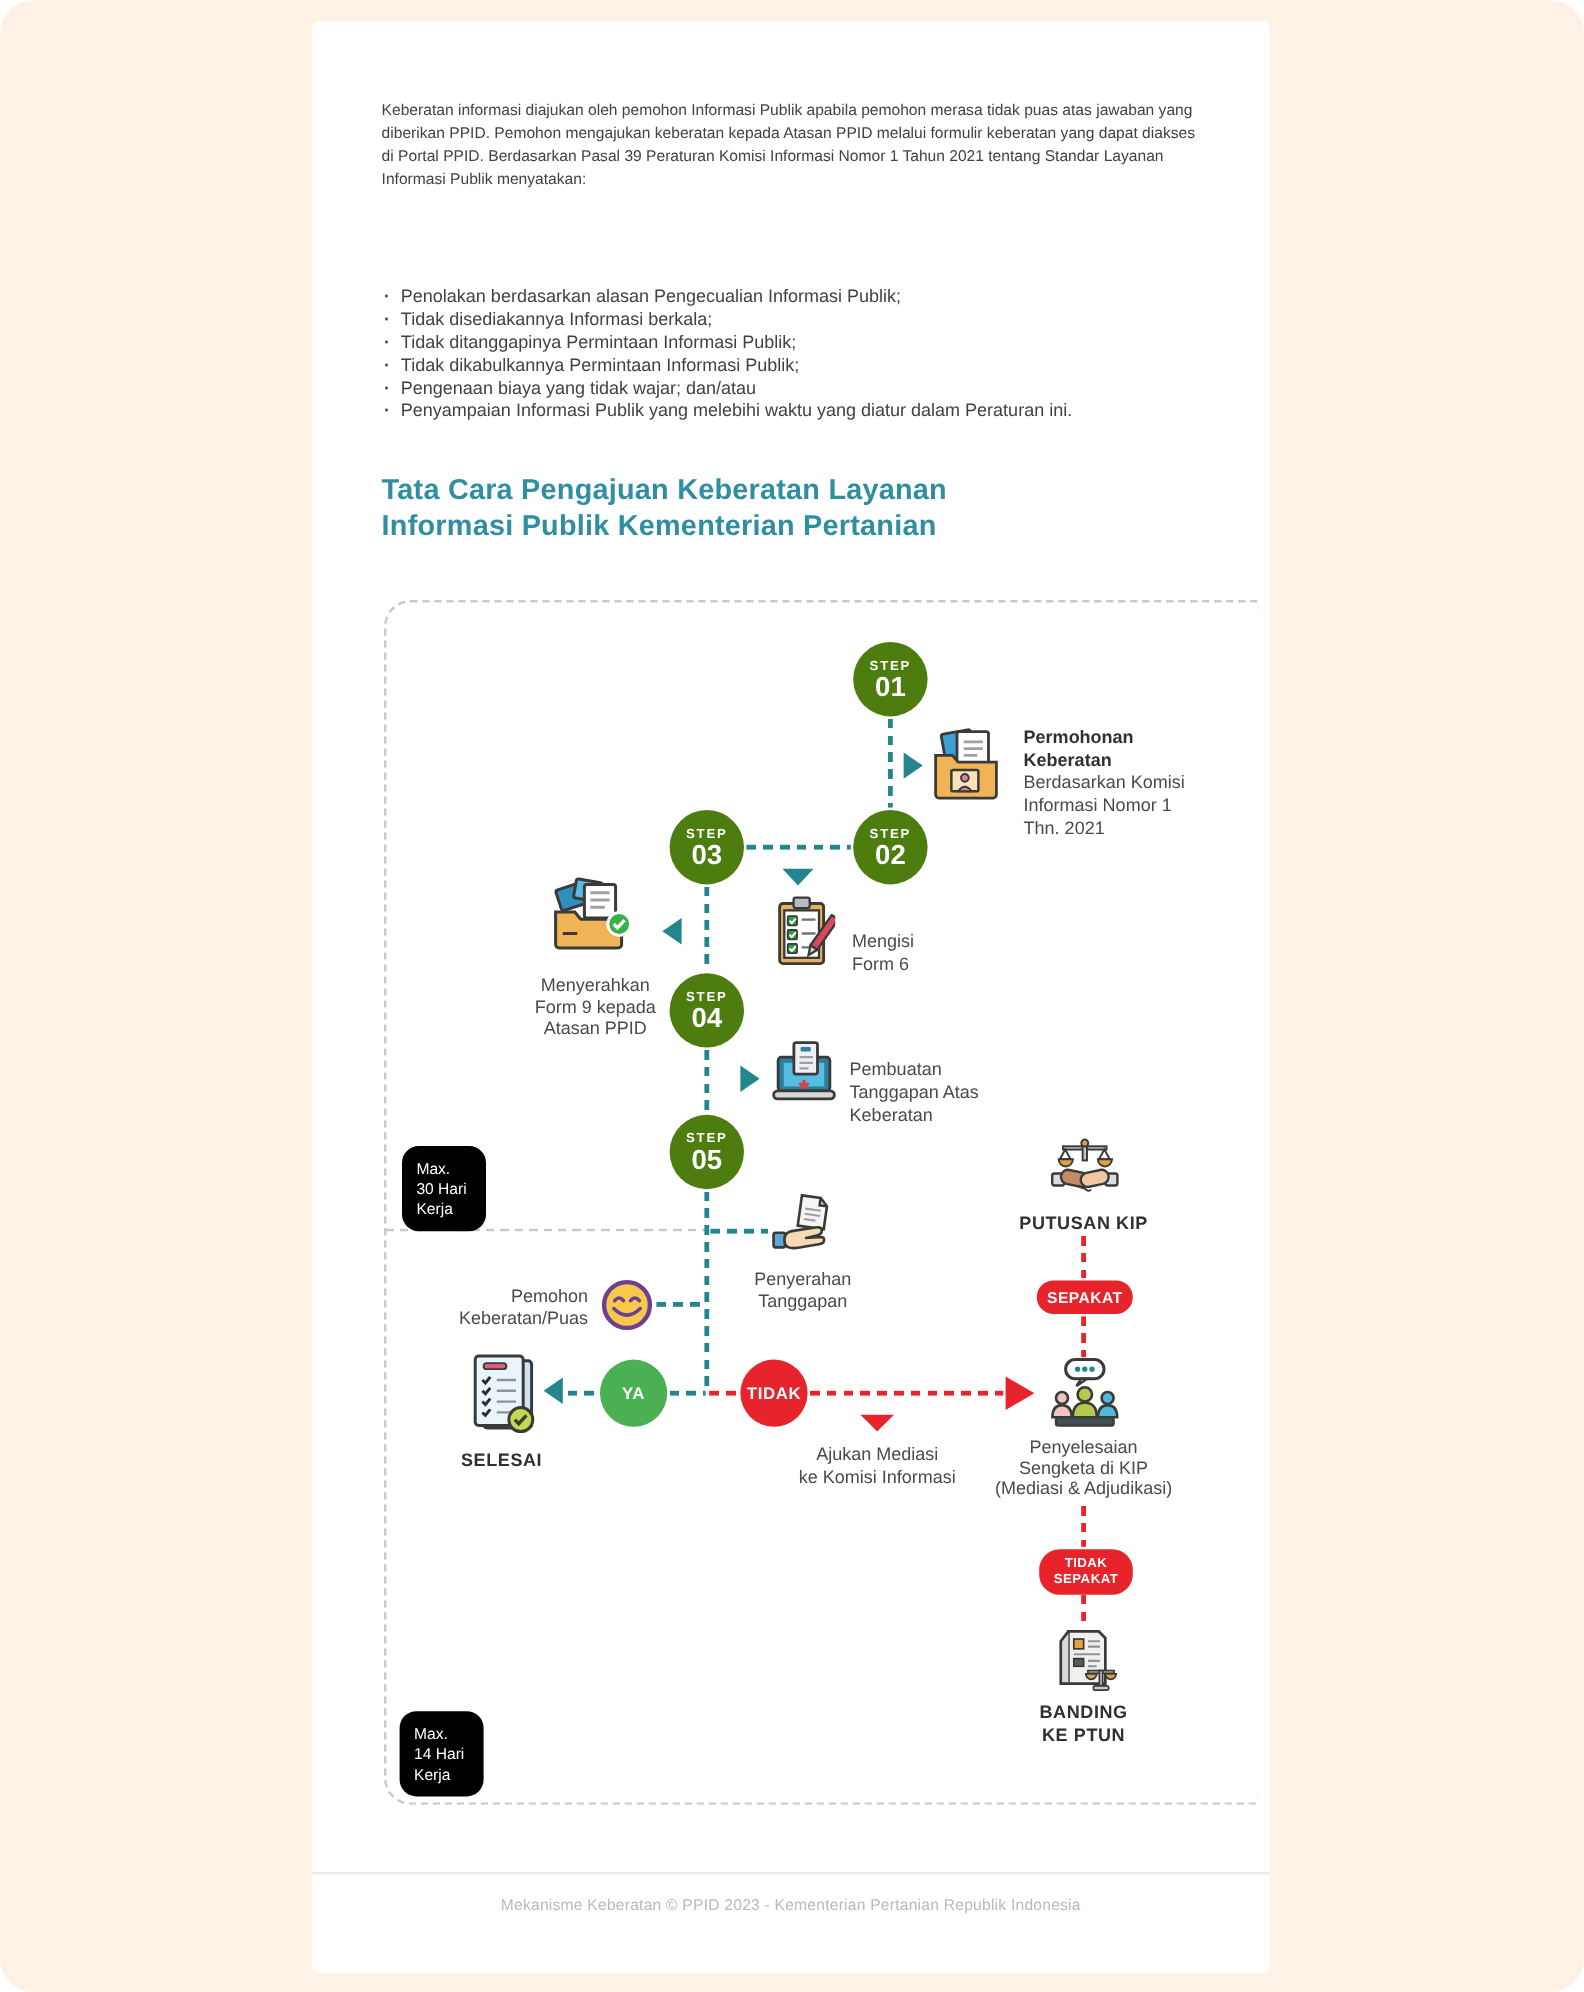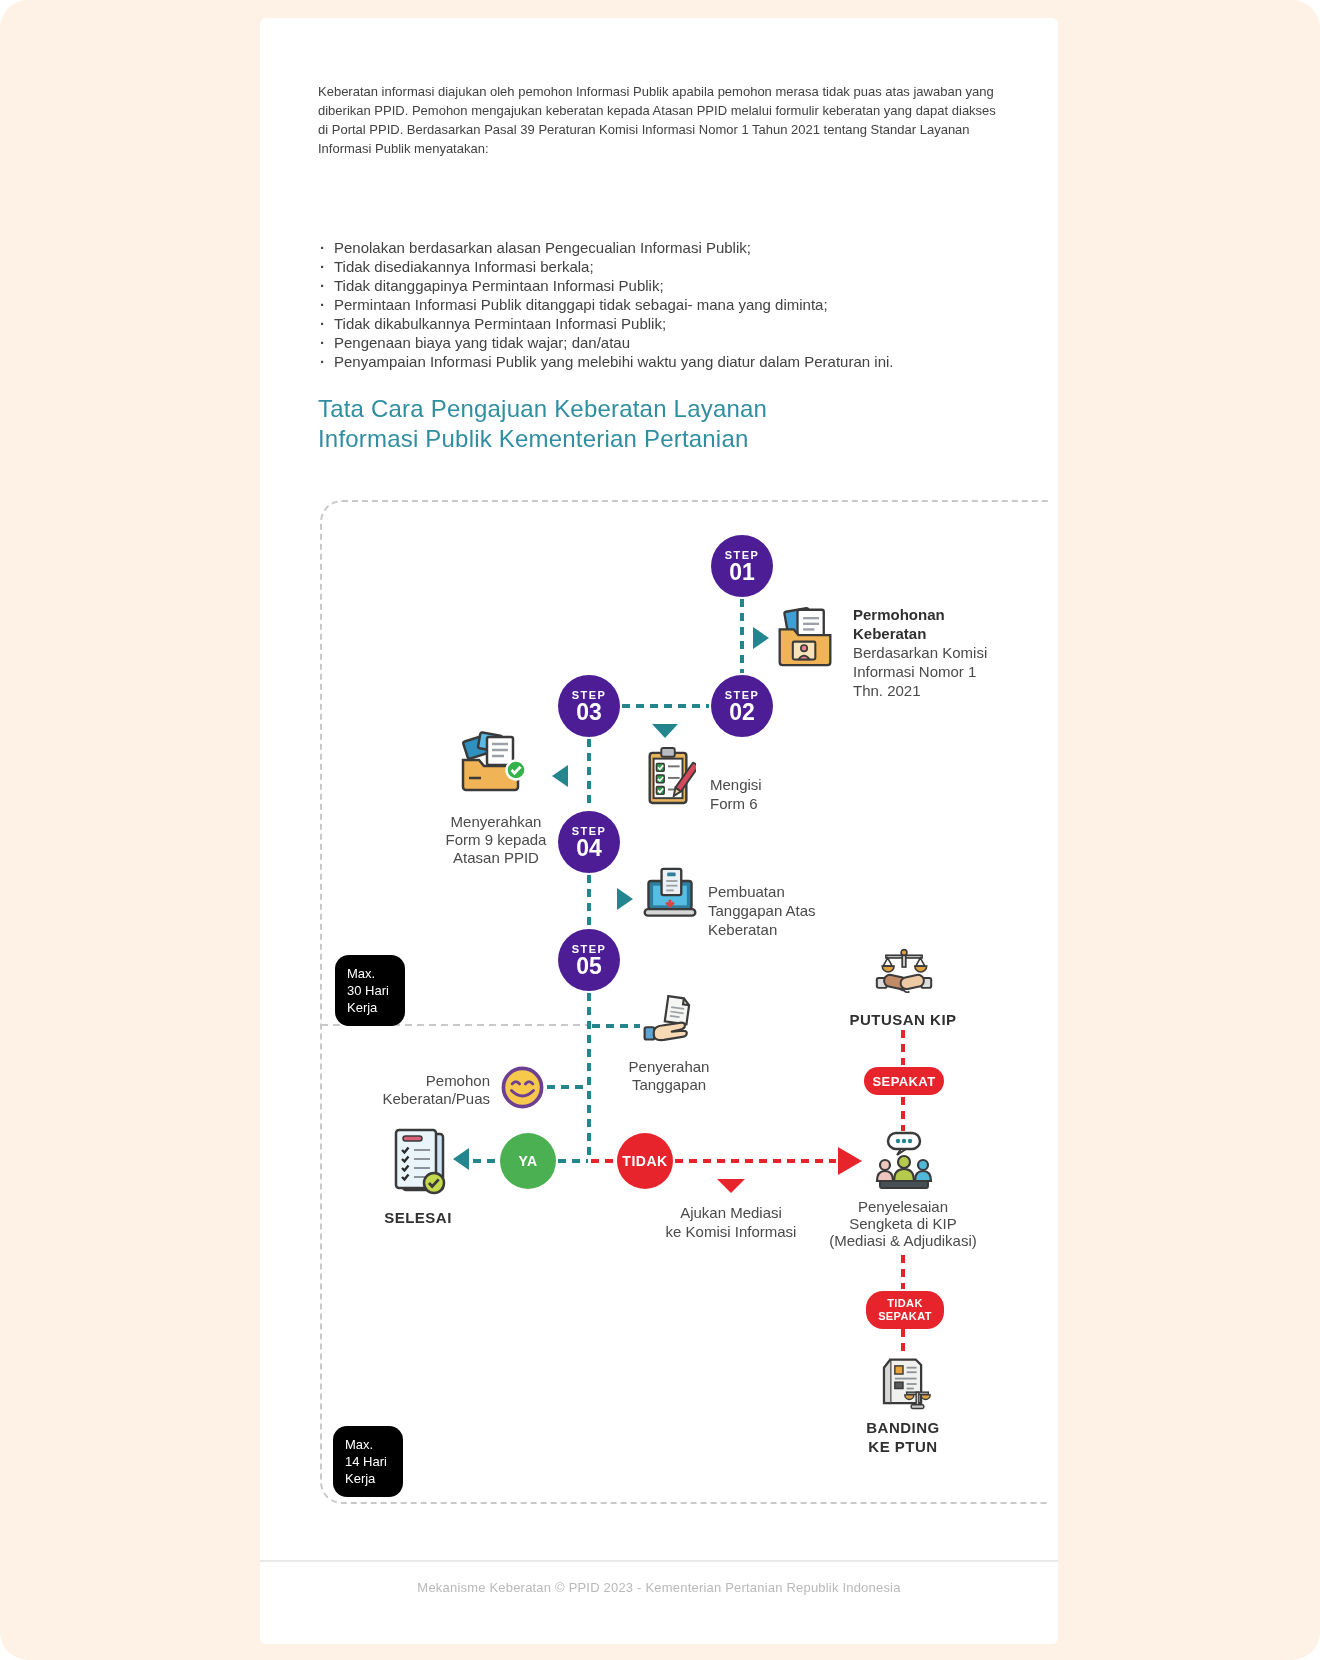--- a/index.html
+++ b/index.html
@@ -6,29 +6,29 @@
   body{width:1320px;height:1660px;font-family:"Liberation Sans",sans-serif;-webkit-font-smoothing:antialiased;}
   .page{position:relative;width:1320px;height:1660px;background:#fdf2e5;border-radius:28px;overflow:hidden;}
   .card{position:absolute;left:260px;top:18px;width:798px;height:1626px;background:#ffffff;border-radius:6px;}
   
   .para{position:absolute;left:58px;width:678px;font-size:13px;line-height:19px;color:#424242;}
   .p1{top:64px;}
   .p2{top:158px;}
   .reasons{position:absolute;left:58px;top:220px;width:678px;margin:0;padding:0;list-style:none;font-size:15px;line-height:19px;color:#424242;}
   .reasons li{position:relative;padding-left:16px;}
   .reasons li::before{content:"·";position:absolute;left:2px;top:0;font-weight:700;color:#424242;}
-  .heading{position:absolute;left:58px;top:376px;font-size:24px;line-height:30px;font-weight:400;color:#2f8ea1;letter-spacing:.2px;}
+  .heading{position:absolute;left:58px;top:376px;font-size:24px;line-height:30px;font-weight:700;color:#2f8ea1;letter-spacing:.2px;}
   
   .flowbox{position:absolute;left:60px;top:482px;width:726px;height:1000px;border:2px dashed #c9c9c9;border-right:none;border-radius:22px 0 0 22px;}
   .gdash-h{position:absolute;height:2px;background:repeating-linear-gradient(to right,#c9c9c9 0 7px,transparent 7px 12px);}
   .tdash-v{position:absolute;width:4px;background:repeating-linear-gradient(to bottom,#24858e 0 8px,transparent 8px 14px);}
   .tdash-h{position:absolute;height:4px;background:repeating-linear-gradient(to right,#24858e 0 8px,transparent 8px 14px);}
   .rdash-v{position:absolute;width:4px;background:repeating-linear-gradient(to bottom,#e7242b 0 8px,transparent 8px 14px);}
   .rdash-h{position:absolute;height:4px;background:repeating-linear-gradient(to right,#e7242b 0 8px,transparent 8px 14px);}
-  .step{position:absolute;width:62px;height:62px;border-radius:50%;background:#4c1d95;color:#fff;display:flex;flex-direction:column;align-items:center;justify-content:center;}
+  .step{position:absolute;width:62px;height:62px;border-radius:50%;background:#4d7c0f;color:#fff;display:flex;flex-direction:column;align-items:center;justify-content:center;}
   .step .s{font-size:11px;font-weight:700;letter-spacing:1.5px;line-height:12px;}
   .step .n{font-size:23px;font-weight:800;line-height:23px;}
   .arr{position:absolute;width:0;height:0;border-style:solid;}
   .arr.t-right{border-width:11px 0 11px 16px;border-color:transparent transparent transparent #24858e;}
   .arr.t-left{border-width:11px 16px 11px 0;border-color:transparent #24858e transparent transparent;}
   .arr.t-down{border-width:14px 13px 0 13px;border-color:#24858e transparent transparent transparent;}
   .arr.r-right{border-width:14px 0 14px 24px;border-color:transparent transparent transparent #e7242b;}
   .arr.r-down{border-width:14px 14px 0 14px;border-color:#e7242b transparent transparent transparent;}
   .lbl{position:absolute;font-size:15px;line-height:19px;color:#4a4a4a;}
   .lbl .b{font-weight:700;color:#303030;}
@@ -49,21 +49,20 @@
 <body>
 
 <div class="page">
   <div class="card">
 
     <div class="para p1">Keberatan informasi diajukan oleh pemohon Informasi Publik apabila pemohon merasa tidak puas atas jawaban yang diberikan PPID. Pemohon mengajukan keberatan kepada Atasan PPID melalui formulir keberatan yang dapat diakses di Portal PPID. Berdasarkan Pasal 39 Peraturan Komisi Informasi Nomor 1 Tahun 2021 tentang Standar Layanan Informasi Publik menyatakan:</div>
     <ul class="reasons">
       <li>Penolakan berdasarkan alasan Pengecualian Informasi Publik;</li>
       <li>Tidak disediakannya Informasi berkala;</li>
       <li>Tidak ditanggapinya Permintaan Informasi Publik;</li>
-      <li>Permintaan Informasi Publik ditanggapi tidak sebagai- mana yang diminta;</li>
       <li>Tidak dikabulkannya Permintaan Informasi Publik;</li>
       <li>Pengenaan biaya yang tidak wajar; dan/atau</li>
       <li>Penyampaian Informasi Publik yang melebihi waktu yang diatur dalam Peraturan ini.</li>
     </ul>
     <div class="heading">
       <div>Tata Cara Pengajuan Keberatan Layanan</div>
       <div>Informasi Publik Kementerian Pertanian</div>
     </div>
 
     <div class="flowbox"></div>

